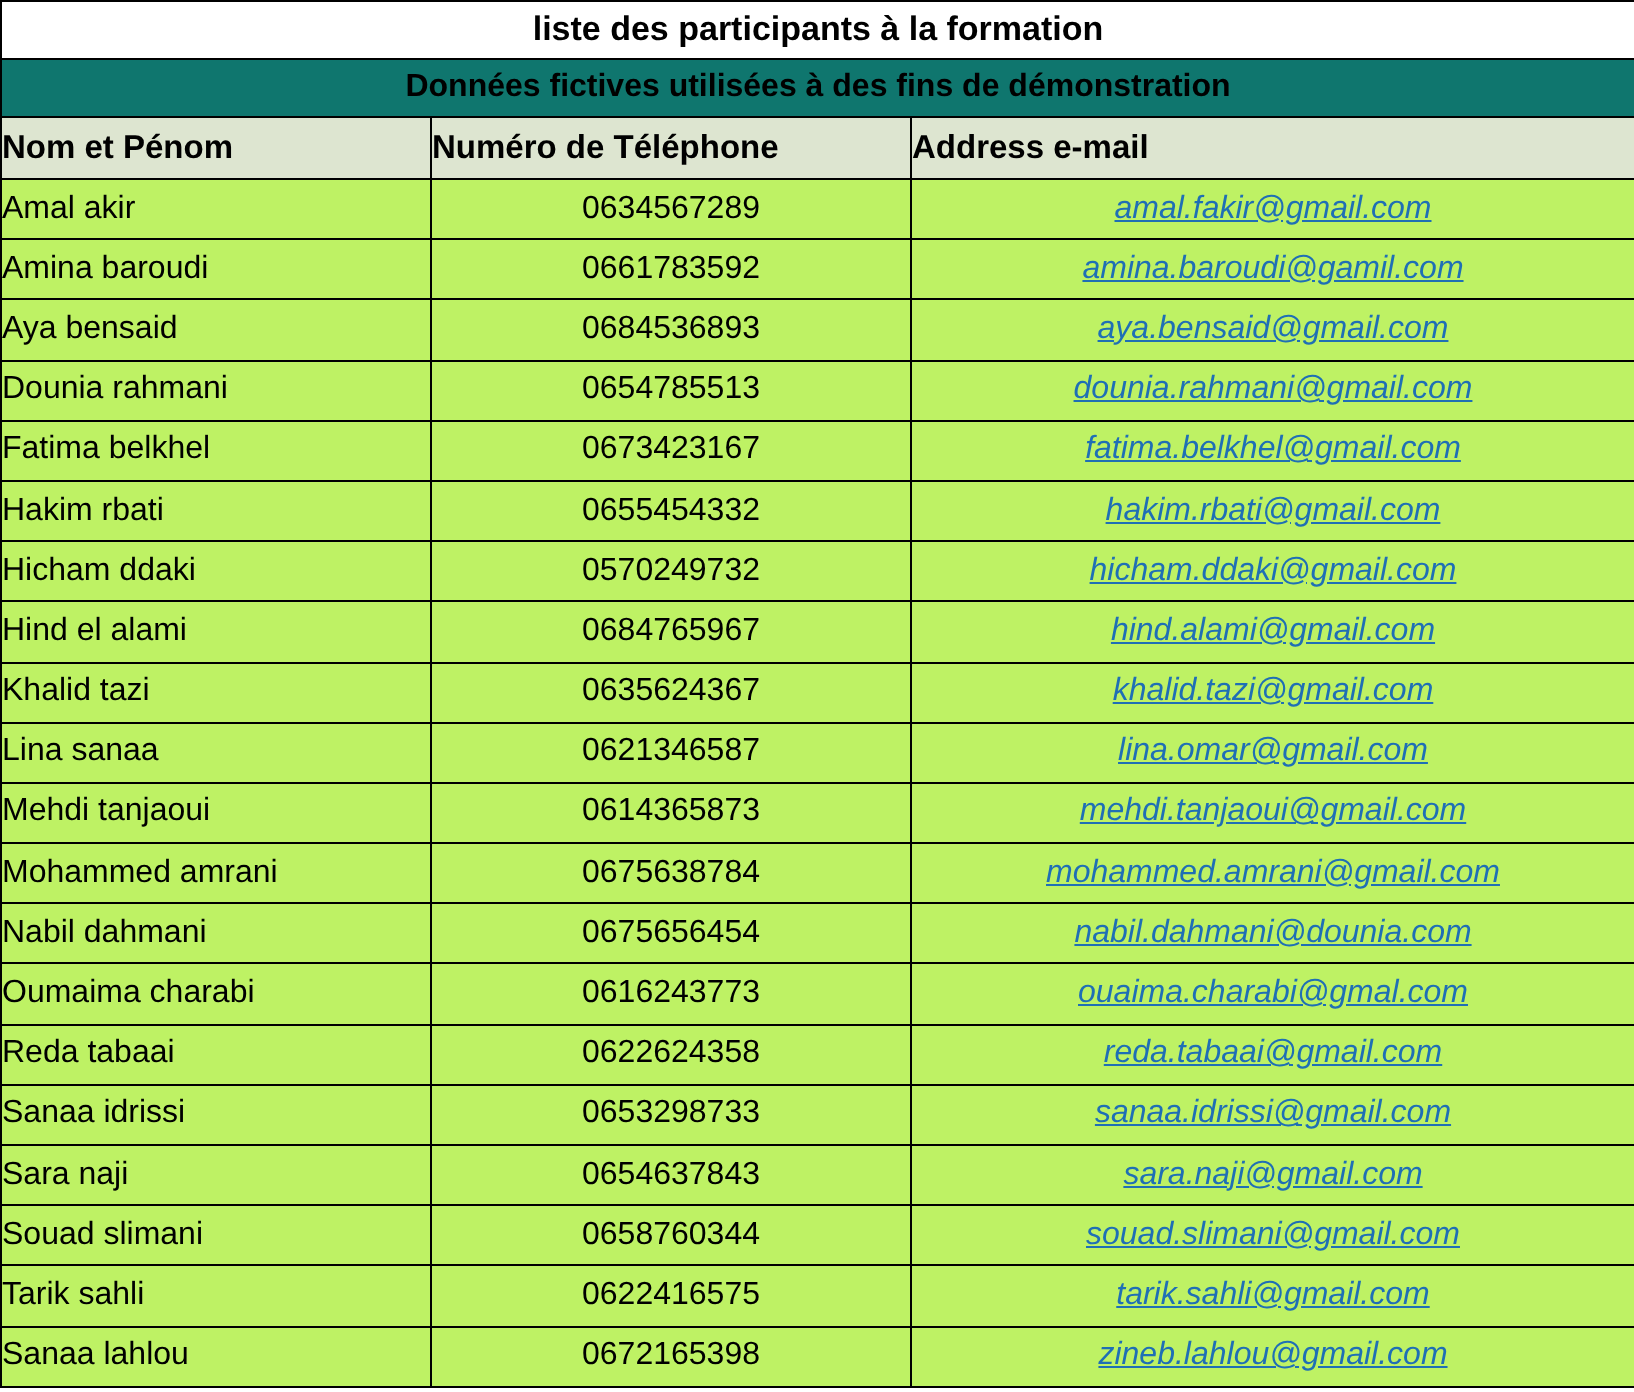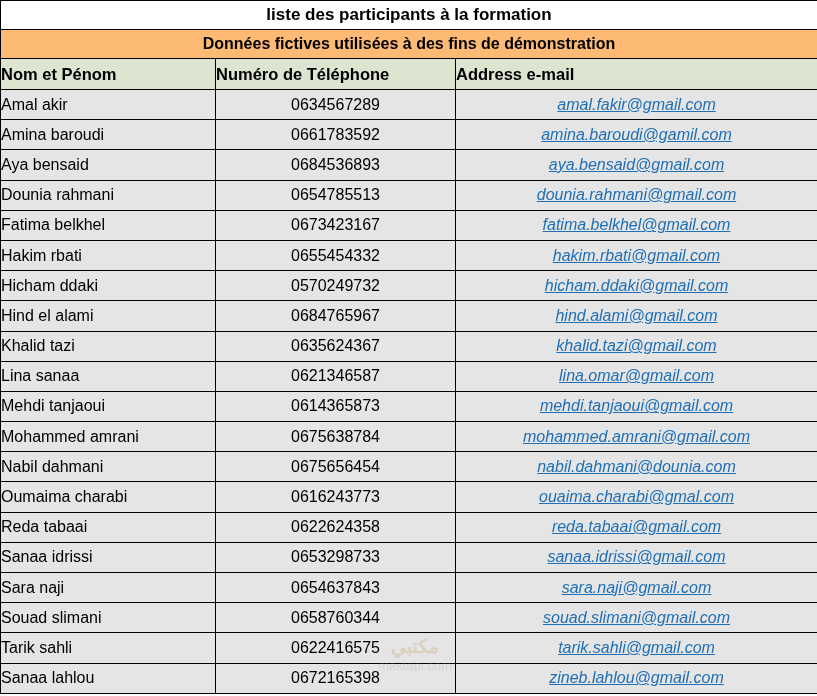--- a/index.html
+++ b/index.html
@@ -40,39 +40,39 @@
     color: #000000;
     background: #ffffff;
     vertical-align: middle;
   }
   .subtitle-row td {
     height: 29px;
     text-align: center;
     font-weight: bold;
     font-size: 16px;
     color: #000000;
-    background: #fdba74;
+    background: #0f766e;
     vertical-align: middle;
     margin-left: 20px;
   }
   .header-row th {
     height: 31px;
     background: #dde5d0;
     font-weight: bold;
     font-size: 16.5px;
     color: #000000;
     text-align: left;
     vertical-align: middle;
   }
   .data-row td {
     height: 30.2px;
     font-size: 16px;
     color: #000000;
     vertical-align: middle;
-    background: #e5e5e5;
+    background: #bef264;
   }
   .cell-name {
     text-align: left;
     padding-left: 5px;
   }
   .cell-phone {
     text-align: center;
   }
   .cell-email {
     text-align: center;
@@ -232,17 +232,13 @@
             <td class="cell-email"><span>tarik.sahli@gmail.com </span></td>
           </tr>
           <tr class="data-row">
             <td class="cell-name">Sanaa lahlou</td>
             <td class="cell-phone">0672165398</td>
             <td class="cell-email"><span>zineb.lahlou@gmail.com</span></td>
           </tr>
         </tbody>
     </table>
   </div>
-  <div class="watermark">
-    <div class="wm-text">مكتبي</div>
-    <div class="wm-sub">maktabi.com</div>
-  </div>
 </div>
 
 </body></html>

